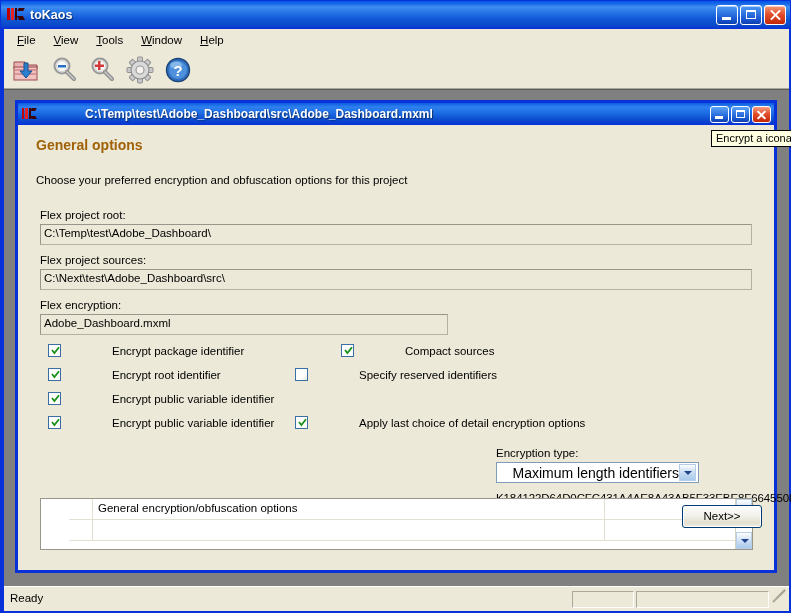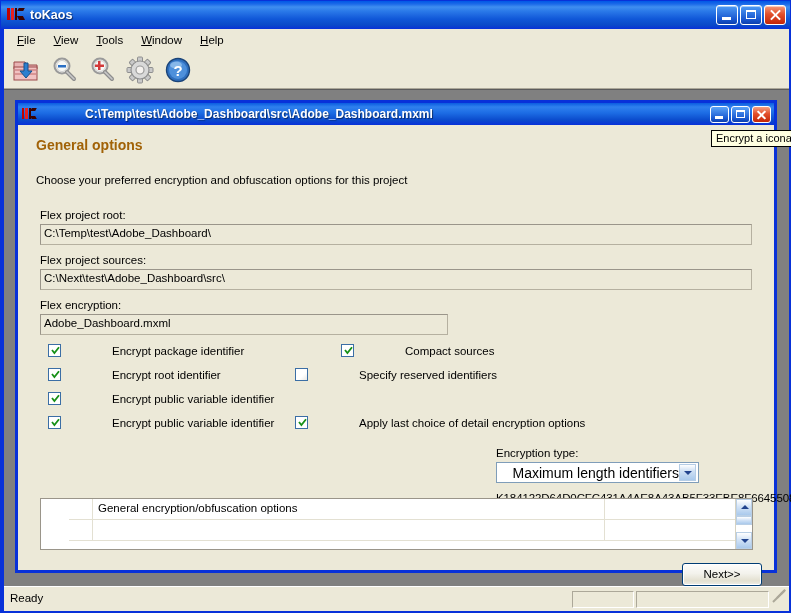--- a/index.html
+++ b/index.html
@@ -388,21 +388,21 @@
     left: 0; top: 0; right: 0;
     height: 9px;
     background: linear-gradient(to bottom,#ffffff,#d3e3f6 45%,#a9c9ec);
     border: 1px solid #b9cfe6;
     box-sizing: border-box;
   }
 
   
   .next-button {
     position: absolute;
-    left: 681px; top: 562px;
+    left: 681px; top: 504px;
     width: 80px; height: 23px;
     background: linear-gradient(to bottom,#fdfdfc 0%,#f3f2ec 45%,#e3e0d0 80%,#efeee7 100%);
     border: 1px solid #003c74;
     border-radius: 3px;
     box-sizing: border-box;
     font-size: 11.5px;
     color: #000;
     text-align: center;
     line-height: 21px;
     box-shadow: inset 0 0 0 1px #ffffff;

